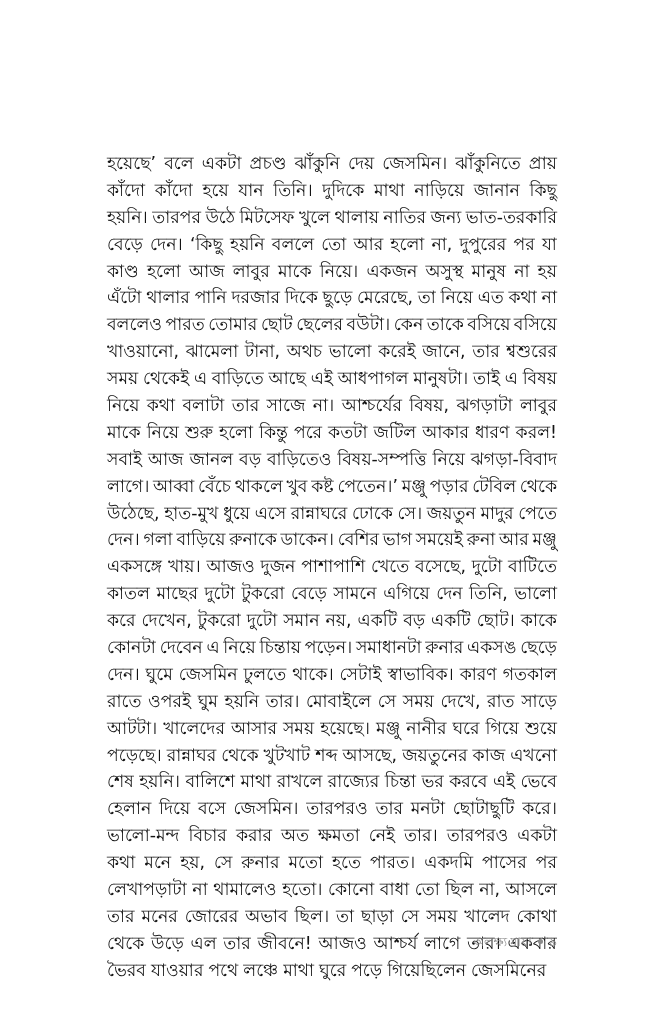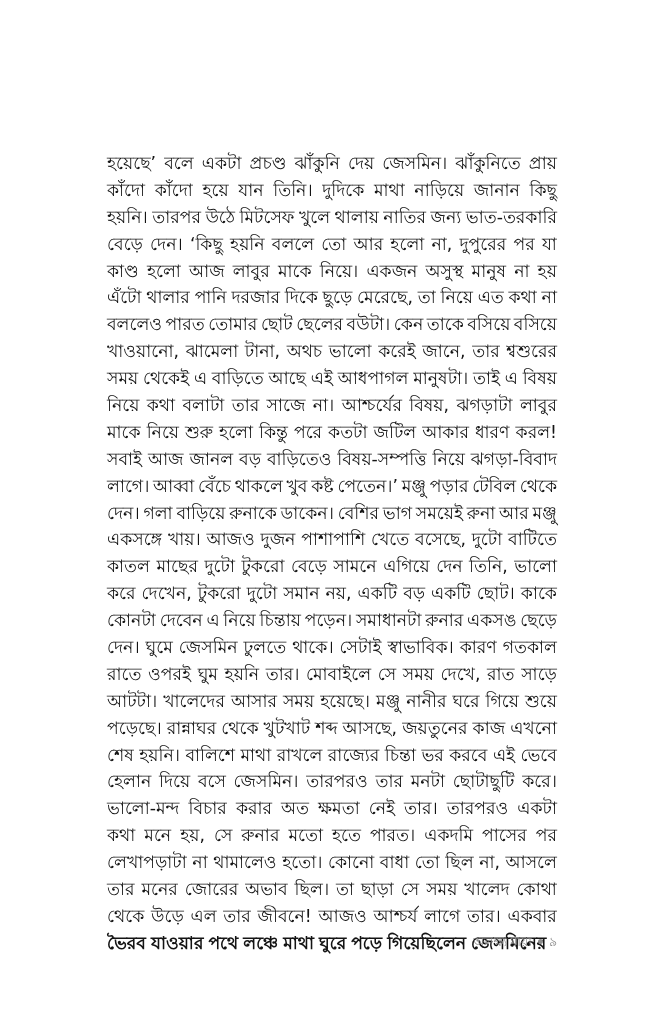--- a/index.html
+++ b/index.html
@@ -52,21 +52,20 @@
   .body-line.flush {
     justify-content: flex-start;
   }
 
   .body-line > .w {
     display: inline-block;
   }
 
   .body-line.flush > .w {
     margin-right: 5px;
-    font-weight: bold;
   }
 
   .footer {
     position: absolute;
     left: 107px;
     top: 932px;
     width: 450px;
     text-align: right;
     font-size: 12.5px;
     line-height: 18px;
@@ -249,20 +248,32 @@
         <span class="w">থাকলে</span>
         <span class="w">খুব</span>
         <span class="w">কষ্ট</span>
         <span class="w">পেতেন।’</span>
         <span class="w">মঞ্জু</span>
         <span class="w">পড়ার</span>
         <span class="w">টেবিল</span>
         <span class="w">থেকে</span>
       </div>
       <div class="body-line">
+        <span class="w">উঠেছে,</span>
+        <span class="w">হাত-মুখ</span>
+        <span class="w">ধুয়ে</span>
+        <span class="w">এসে</span>
+        <span class="w">রান্নাঘরে</span>
+        <span class="w">ঢোকে</span>
+        <span class="w">সে।</span>
+        <span class="w">জয়তুন</span>
+        <span class="w">মাদুর</span>
+        <span class="w">পেতে</span>
+      </div>
+      <div class="body-line">
         <span class="w">দেন।</span>
         <span class="w">গলা</span>
         <span class="w">বাড়িয়ে</span>
         <span class="w">রুনাকে</span>
         <span class="w">ডাকেন।</span>
         <span class="w">বেশির</span>
         <span class="w">ভাগ</span>
         <span class="w">সময়েই</span>
         <span class="w">রুনা</span>
         <span class="w">আর</span>

